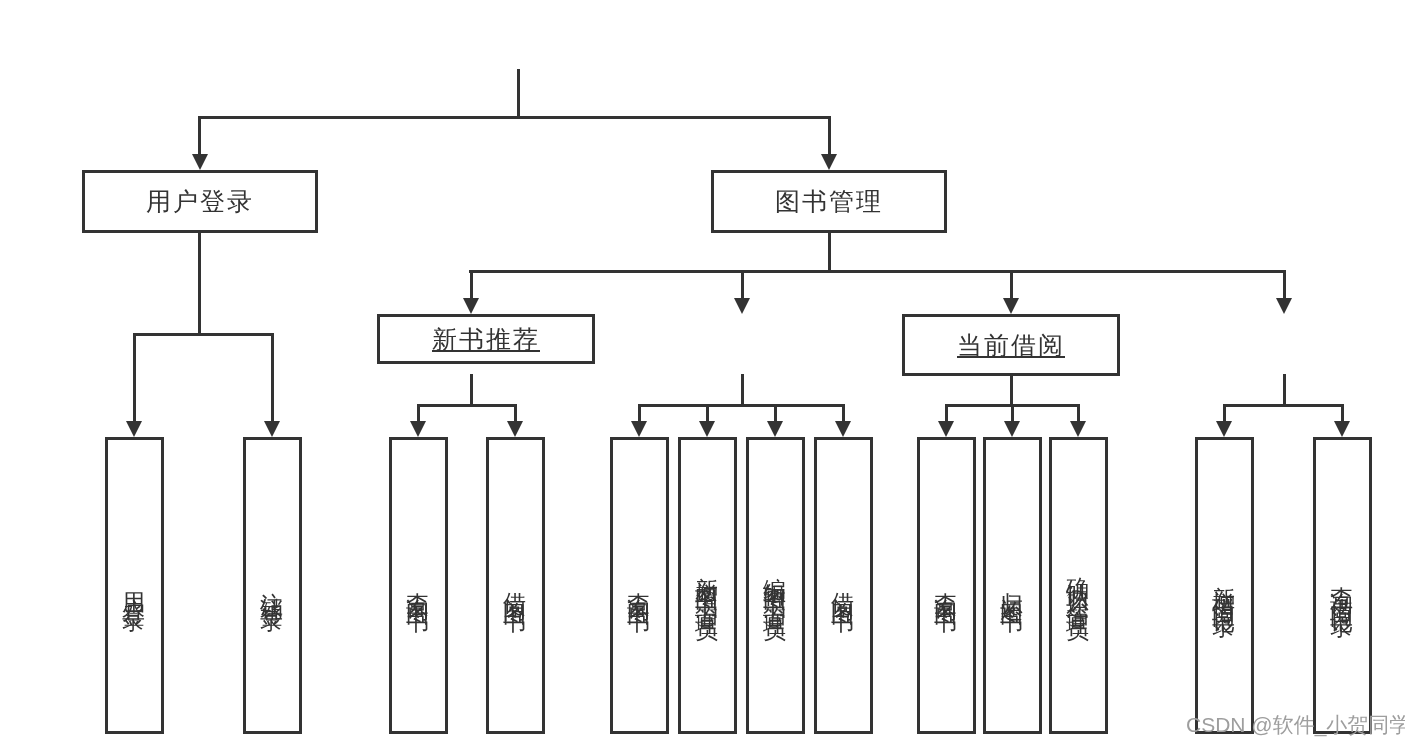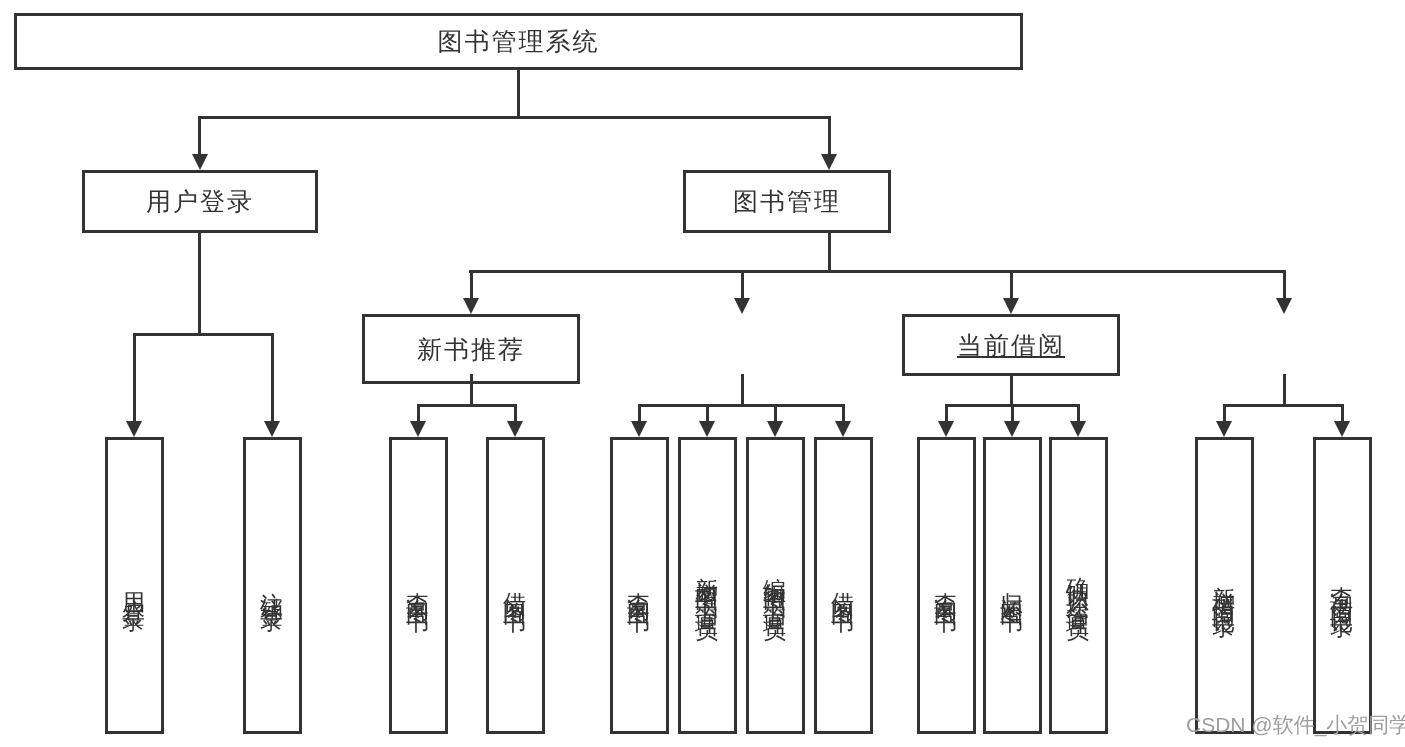--- a/index.html
+++ b/index.html
@@ -56,35 +56,32 @@
     color: #9e9e9e;
     white-space: nowrap;
     z-index: 5;
   }
 </style>
 </head>
 <body>
 
 <div class="canvas">
 
-  <div class="box" style="left:14px; top:13px; width:1009px; height:57px;">
-    <span>图书管理系统</span>
-  </div>
 
   <div class="vline" style="left:517px; top:69px; height:49px;"></div>
   <div class="hline" style="left:198px; top:116px; width:633px;"></div>
   <div class="vline" style="left:198px; top:116px; height:40px;"></div>
   <div class="arrow" style="left:192px; top:154px;"></div>
   <div class="vline" style="left:828px; top:116px; height:40px;"></div>
   <div class="arrow" style="left:821px; top:154px;"></div>
 
   <div class="box" style="left:82px; top:170px; width:236px; height:63px;">
     <span>用户登录</span>
   </div>
-  <div class="box" style="left:683px; top:170px; width:208px; height:63px;">
+  <div class="box" style="left:711px; top:170px; width:236px; height:63px;">
     <span>图书管理</span>
   </div>
 
   <div class="vline" style="left:198px; top:232px; height:104px;"></div>
   <div class="hline" style="left:133px; top:333px; width:141px;"></div>
   <div class="vline" style="left:133px; top:333px; height:90px;"></div>
   <div class="arrow" style="left:126px; top:421px;"></div>
   <div class="vline" style="left:271px; top:333px; height:90px;"></div>
   <div class="arrow" style="left:264px; top:421px;"></div>
 
@@ -92,21 +89,21 @@
   <div class="hline" style="left:469px; top:270px; width:817px;"></div>
   <div class="vline" style="left:470px; top:270px; height:32px;"></div>
   <div class="arrow" style="left:463px; top:298px;"></div>
   <div class="vline" style="left:741px; top:270px; height:32px;"></div>
   <div class="arrow" style="left:734px; top:298px;"></div>
   <div class="vline" style="left:1010px; top:270px; height:32px;"></div>
   <div class="arrow" style="left:1003px; top:298px;"></div>
   <div class="vline" style="left:1283px; top:270px; height:32px;"></div>
   <div class="arrow" style="left:1276px; top:298px;"></div>
 
-  <div class="box" style="left:362px; top:314px; width:218px; height:70px;">
+  <div class="box" style="left:377px; top:314px; width:218px; height:50px;text-decoration:underline;">
     <span>新书推荐</span>
   </div>
   <div class="box" style="left:902px; top:314px; width:218px; height:62px;text-decoration:underline;">
     <span>当前借阅</span>
   </div>
 
   <div class="vline" style="left:470px; top:374px; height:33px;"></div>
   <div class="hline" style="left:417px; top:404px; width:100px;"></div>
   <div class="vline" style="left:417px; top:404px; height:22px;"></div>
   <div class="arrow" style="left:410px; top:421px;"></div>

